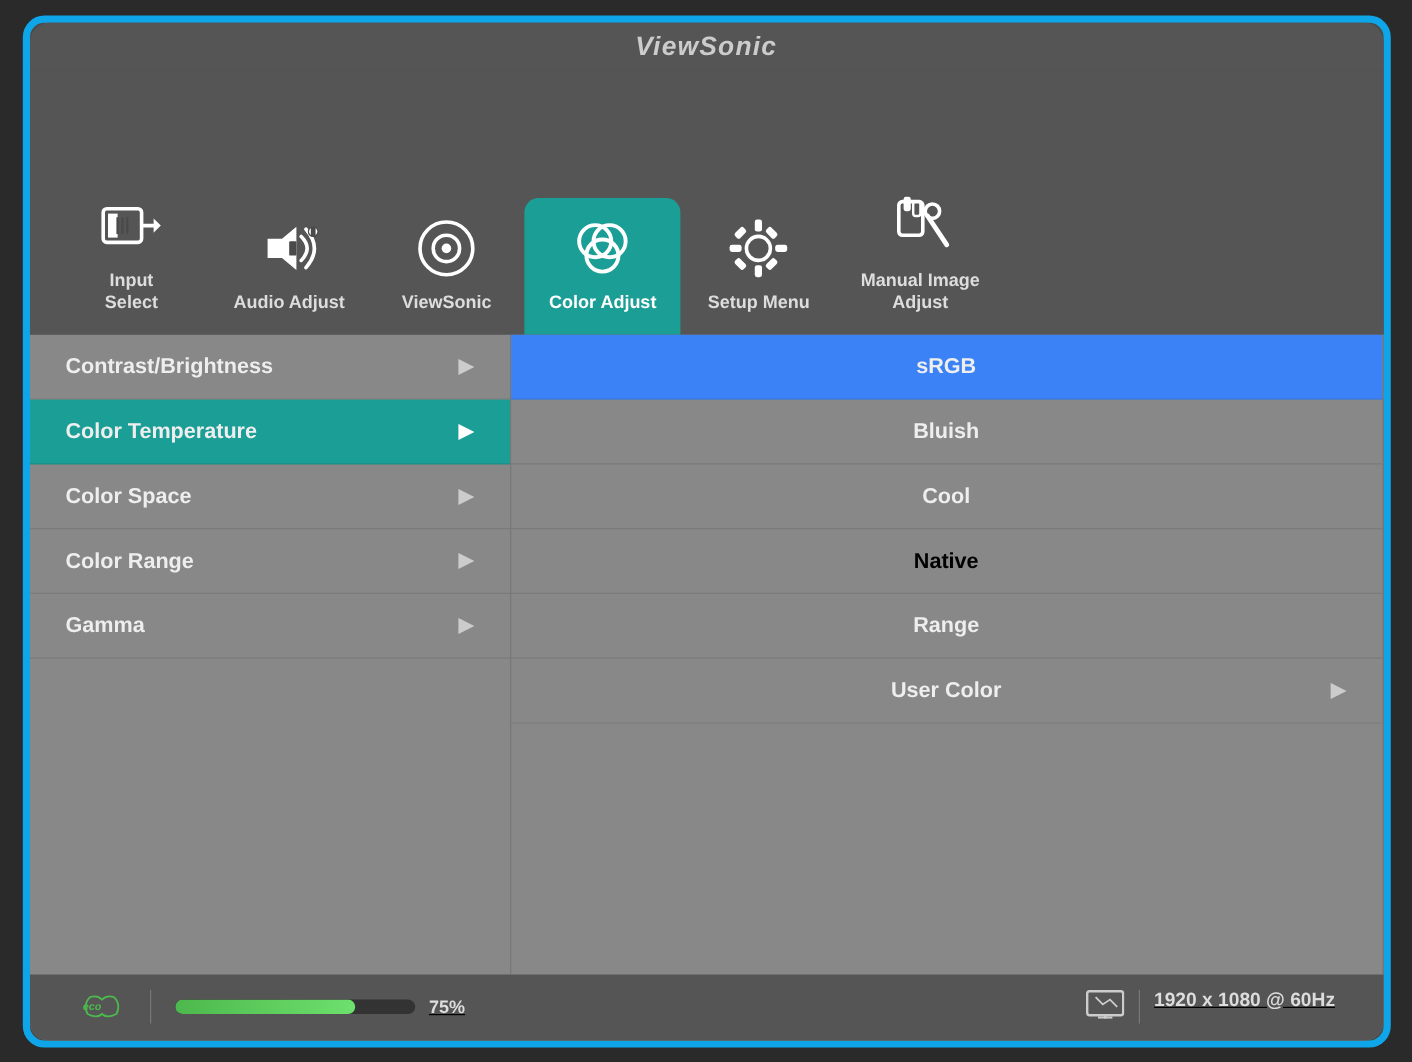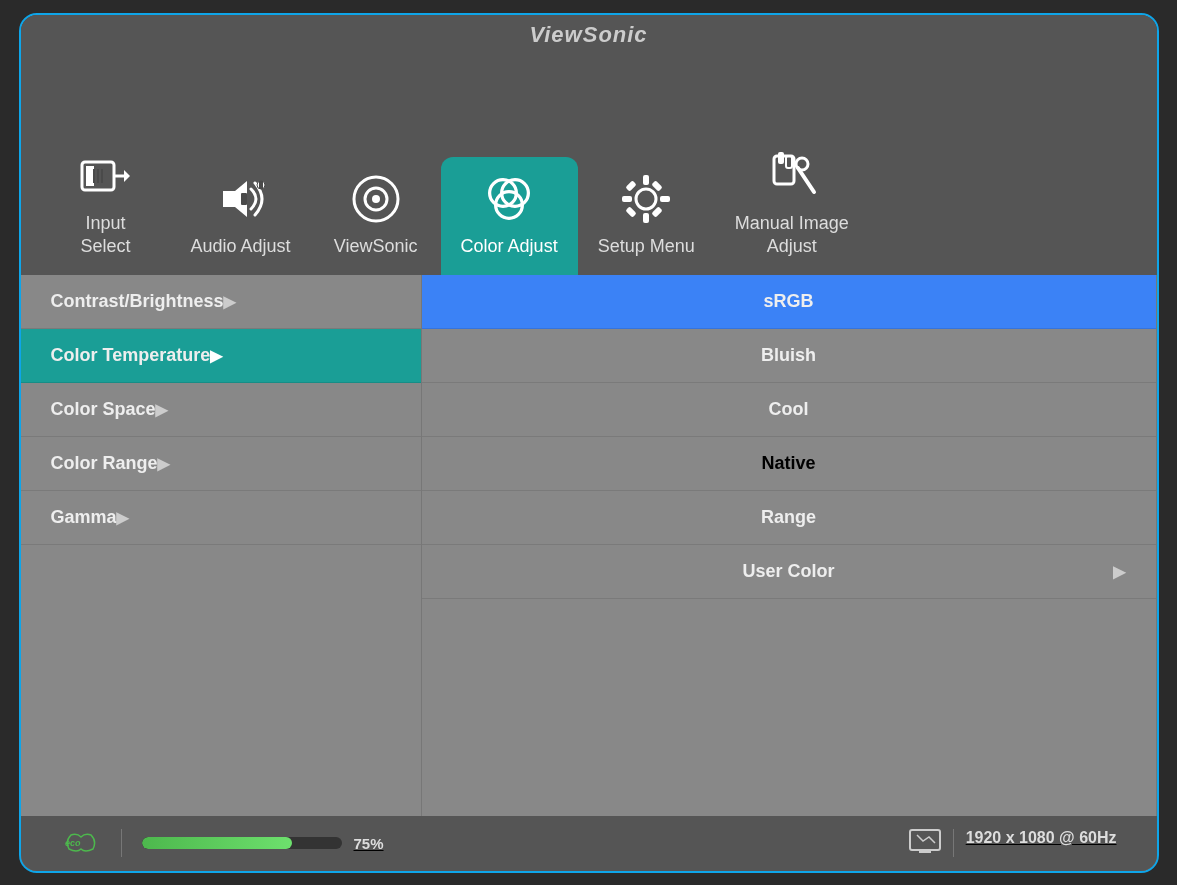--- a/index.html
+++ b/index.html
@@ -14,21 +14,21 @@
       justify-content: center;
     }
     .monitor-frame {
       width: 1140px;
       height: 860px;
       background: #4a4a4a;
       border-radius: 18px;
       position: relative;
       display: flex;
       flex-direction: column;
-      border: 2px solid #0ea5e9;
+      border: 6px solid #0ea5e9;
     }
     .monitor-top-bar {
       height: 40px;
       display: flex;
       align-items: center;
       justify-content: center;
       background: #555;
       border-radius: 16px 16px 0 0;
       position: relative;
     }
@@ -60,22 +60,22 @@
       text-align: center;
       border-radius: 12px 12px 0 0;
       background: transparent;
       transition: background 0.2s;
     }
     .nav-item.active {
       background: #1a9e96;
       color: white;
     }
     .nav-item .nav-label {
-      font-size: 18px;
-      font-weight: normal;
+      font-size: 15px;
+      font-weight: bold;
       line-height: 1.3;
     }
     
     .main-content {
       flex: 1;
       background: #888;
       border-radius: 0 0 16px 16px;
       display: flex;
       flex-direction: column;
       padding: 0;
@@ -90,21 +90,21 @@
     
     .left-panel {
       width: 400px;
       display: flex;
       flex-direction: column;
       padding-top: 0;
     }
     .menu-item {
       display: flex;
       align-items: center;
-      justify-content: flex-start;
+      justify-content: space-between;
       padding: 16px 30px;
       color: #eee;
       font-size: 18px;
       font-weight: bold;
       cursor: pointer;
       border-bottom: 1px solid rgba(0,0,0,0.1);
     }
     .menu-item.active {
       background: #1a9e96;
     }

